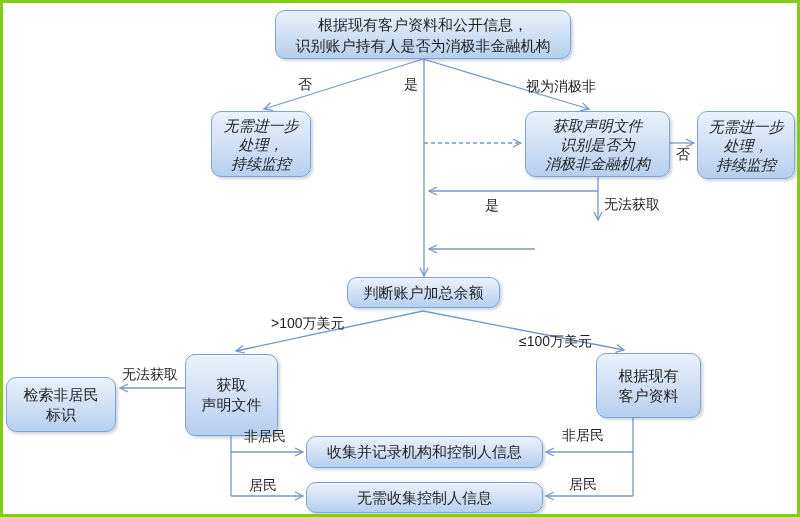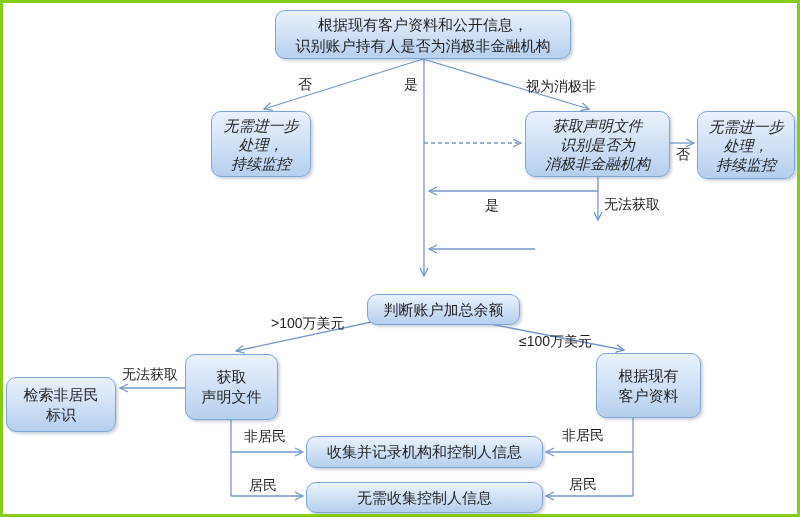--- a/index.html
+++ b/index.html
@@ -86,23 +86,23 @@
 
   <div class="node tight" style="left:522px;top:108px;width:145px;height:66px;">获取声明文件
 识别是否为
 消极非金融机构</div>
 
   <div class="node tight" style="left:694px;top:108px;width:98px;height:68px;">无需进一步
 处理，
 持续监控</div>
 
 
-  <div class="node" style="left:344px;top:291px;width:153px;height:31px;margin-left:20px;">判断账户加总余额</div>
+  <div class="node" style="left:344px;top:274px;width:153px;height:31px;">判断账户加总余额</div>
 
-  <div class="node" style="left:182px;top:351px;width:93px;height:66px;">获取
+  <div class="node" style="left:182px;top:351px;width:93px;height:82px;">获取
 声明文件</div>
 
   <div class="node" style="left:3px;top:374px;width:110px;height:55px;">检索非居民
 标识</div>
 
   <div class="node" style="left:577px;top:350px;width:105px;height:65px;margin-left:16px;">根据现有
 客户资料</div>
 
   <div class="node" style="left:303px;top:479px;width:237px;height:31px;">无需收集控制人信息</div>
 

